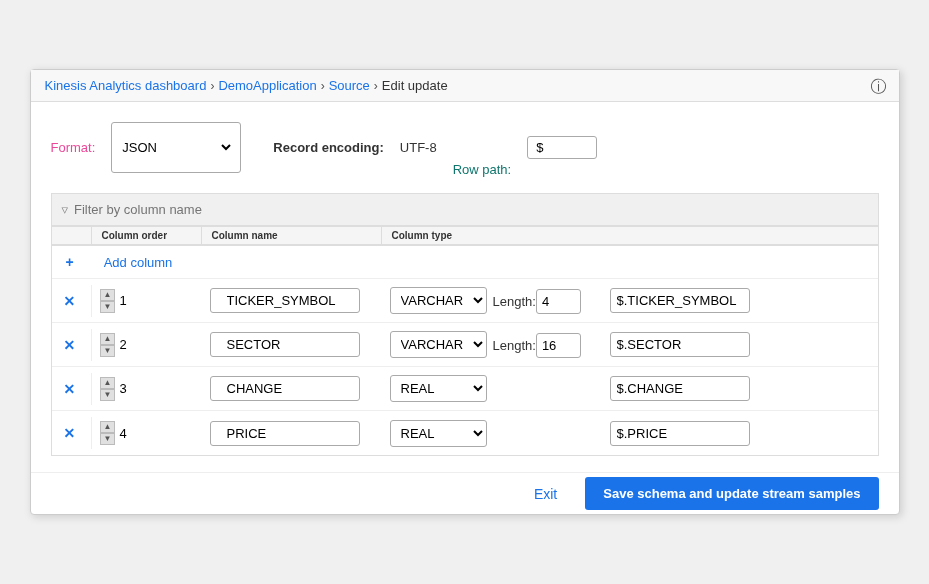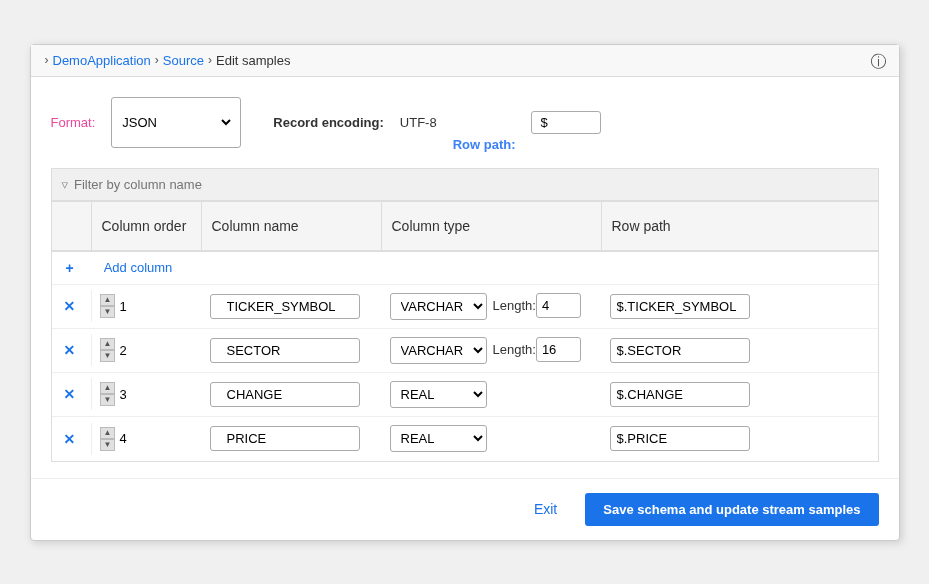--- a/index.html
+++ b/index.html
@@ -82,22 +82,22 @@
     }
     .record-encoding-label {
       font-weight: bold;
       color: #333;
       padding-left: 16px;
     }
     .record-encoding-value {
       color: #333;
     }
     .row-path-label {
-      font-weight: bold;
-      color: #3b82f6;
+      font-weight: normal;
+      color: #0f766e;
       margin-top: 44px;
     }
     .row-path-input {
       border: 1px solid #aaa;
       border-radius: 3px;
       padding: 3px 8px;
       font-size: 13px;
       width: 70px;
     }
     .filter-row {
@@ -125,24 +125,24 @@
       border: 1px solid #ddd;
     }
     .table-header {
       display: grid;
       grid-template-columns: 40px 110px 180px 220px 200px;
       background: #f5f5f5;
       border-bottom: 2px solid #ddd;
       padding: 0;
     }
     .th {
-      padding: 16px 10px;
-      font-weight: normal;
+      padding: 3px 10px;
+      font-weight: bold;
       color: #333;
-      font-size: 14px;
+      font-size: 10px;
       border-right: 1px solid #ddd;
     }
     .th:last-child { border-right: none; }
     .add-column-row {
       padding: 8px 14px;
       border-bottom: 1px solid #eee;
       display: flex;
       align-items: center;
       gap: 4px;
       color: #1a73e8;
@@ -195,21 +195,21 @@
     }
     .col-input {
       border: 1px solid #aaa;
       border-radius: 3px;
       padding: 4px 16px;
       font-size: 13px;
       width: 150px;
     }
     .type-select-wrapper {
       display: flex;
-      align-items: flex-start;
+      align-items: flex-end;
       gap: 6px;
     }
     .type-select {
       border: 1px solid #aaa;
       border-radius: 3px;
       padding: 4px 6px;
       font-size: 13px;
       background: white;
       cursor: pointer;
     }
@@ -232,21 +232,21 @@
       border: 1px solid #aaa;
       border-radius: 3px;
       padding: 4px 6px;
       font-size: 13px;
       width: 140px;
     }
     .footer-row {
       display: flex;
       justify-content: flex-end;
       align-items: center;
-      padding: 14px 20px;
+      padding: 4px 20px;
       gap: 14px;
       border-top: 1px solid #eee;
     }
     .exit-btn {
       background: none;
       border: none;
       color: #1a73e8;
       font-size: 14px;
       cursor: pointer;
       padding: 7px 14px;
@@ -264,26 +264,27 @@
       text-align: right;
     }
     .col1 { border-right: 1px solid #eee; }
   </style>
 </head>
 <body>
 
 <div class="window">
 
   <div class="breadcrumb-bar">
+    <a class="breadcrumb-link">Kinesis Analytics dashboard</a>
     <span class="breadcrumb-sep">›</span>
     <a class="breadcrumb-link">DemoApplication</a>
     <span class="breadcrumb-sep">›</span>
     <a class="breadcrumb-link">Source</a>
     <span class="breadcrumb-sep">›</span>
-    <span class="breadcrumb-current">Edit samples</span>
+    <span class="breadcrumb-current">Edit update</span>
     <span class="help-icon">ⓘ</span>
   </div>
 
   <div class="main-content">
 
     <div class="format-row">
       <span class="format-label">Format:</span>
       <div class="format-select-wrapper">
         <select>
           <option>JSON</option>
@@ -302,21 +303,20 @@
       <input class="filter-input" type="text" placeholder="Filter by column name" style="">
     </div>
 
     <div class="table-area">
 
       <div class="table-header">
         <div class="th"></div>
         <div class="th">Column order</div>
         <div class="th">Column name</div>
         <div class="th">Column type</div>
-        <div class="th">Row path</div>
       </div>
 
       <div class="add-column-row">
         <span class="add-column-icon" style="color:#1a73e8;">+</span>
         <span style="color:#1a73e8;margin-left:26px;">Add column</span>
       </div>
 
       <div class="data-row">
         <div class="cell col1">
           <button class="delete-btn" style="color:#1a73e8;">✕</button>

